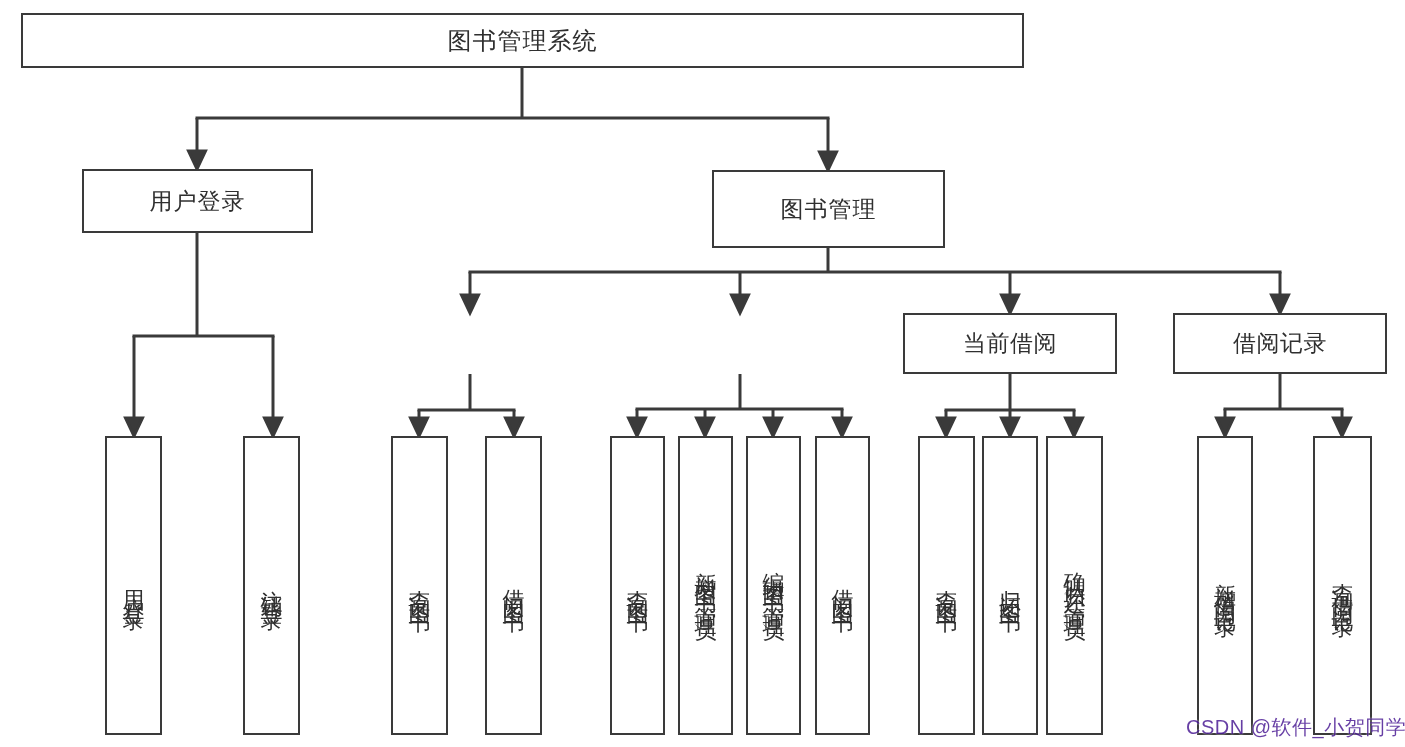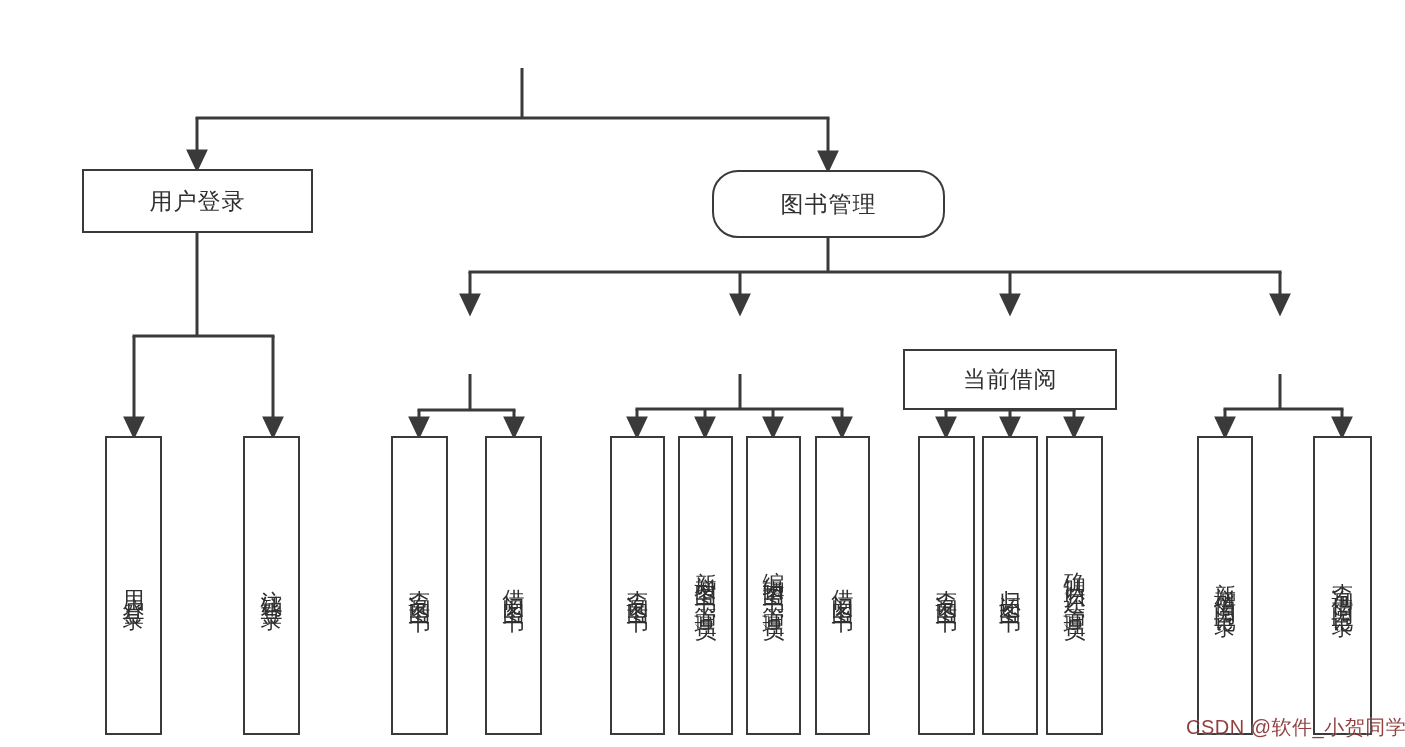--- a/index.html
+++ b/index.html
@@ -25,21 +25,21 @@
   }
   .node.v .vtext{
     writing-mode:vertical-rl;
     text-orientation:mixed;
     letter-spacing:7px;
     line-height:1.0;
     white-space:nowrap;
   }
   .watermark{
     position:absolute;left:1186px;top:714px;
-    font-size:20px;color:#7f1d1d;opacity:0.85;
+    font-size:20px;color:#4c1d95;opacity:0.85;
     letter-spacing:0.5px;white-space:nowrap;
     text-shadow:0 0 2px #ffffff;
   }
 </style>
 </head>
 <body>
 
 <div class="stage">
 
   <svg class="wires" width="1405" height="747" viewBox="0 0 1405 747">
@@ -99,30 +99,36 @@
 
       <line x1="1280" y1="374" x2="1280" y2="409"></line>
       <line x1="1223.5" y1="409" x2="1343.5" y2="409"></line>
       <line x1="1225" y1="409" x2="1225" y2="419"></line>
       <polygon points="1216.5,418 1233.5,418 1225,436"></polygon>
       <line x1="1342" y1="409" x2="1342" y2="419"></line>
       <polygon points="1333.5,418 1350.5,418 1342,436"></polygon>
     </g>
   </svg>
 
+  <div class="node h1" style="left:21px;top:13px;width:1003px;height:55px;">
+    <span>图书管理系统</span>
+  </div>
 
   <div class="node h2" style="left:82px;top:169px;width:231px;height:64px;">
     <span>用户登录</span>
   </div>
-  <div class="node h2" style="left:712px;top:170px;width:233px;height:68px;border-radius:26px;">
+  <div class="node h2" style="left:712px;top:170px;width:233px;height:78px;">
     <span>图书管理</span>
   </div>
 
-  <div class="node h3" style="left:903px;top:313px;width:214px;height:61px;margin-top:36px;">
+  <div class="node h3" style="left:903px;top:313px;width:214px;height:61px;">
     <span>当前借阅</span>
+  </div>
+  <div class="node h3" style="left:1173px;top:313px;width:214px;height:61px;">
+    <span>借阅记录</span>
   </div>
 
   <div class="node v" style="left:105px;top:436px;width:57px;height:299px;">
     <span class="vtext">用户登录</span>
   </div>
   <div class="node v" style="left:243px;top:436px;width:57px;height:299px;">
     <span class="vtext">注销登录</span>
   </div>
 
   <div class="node v" style="left:391px;top:436px;width:57px;height:299px;">

